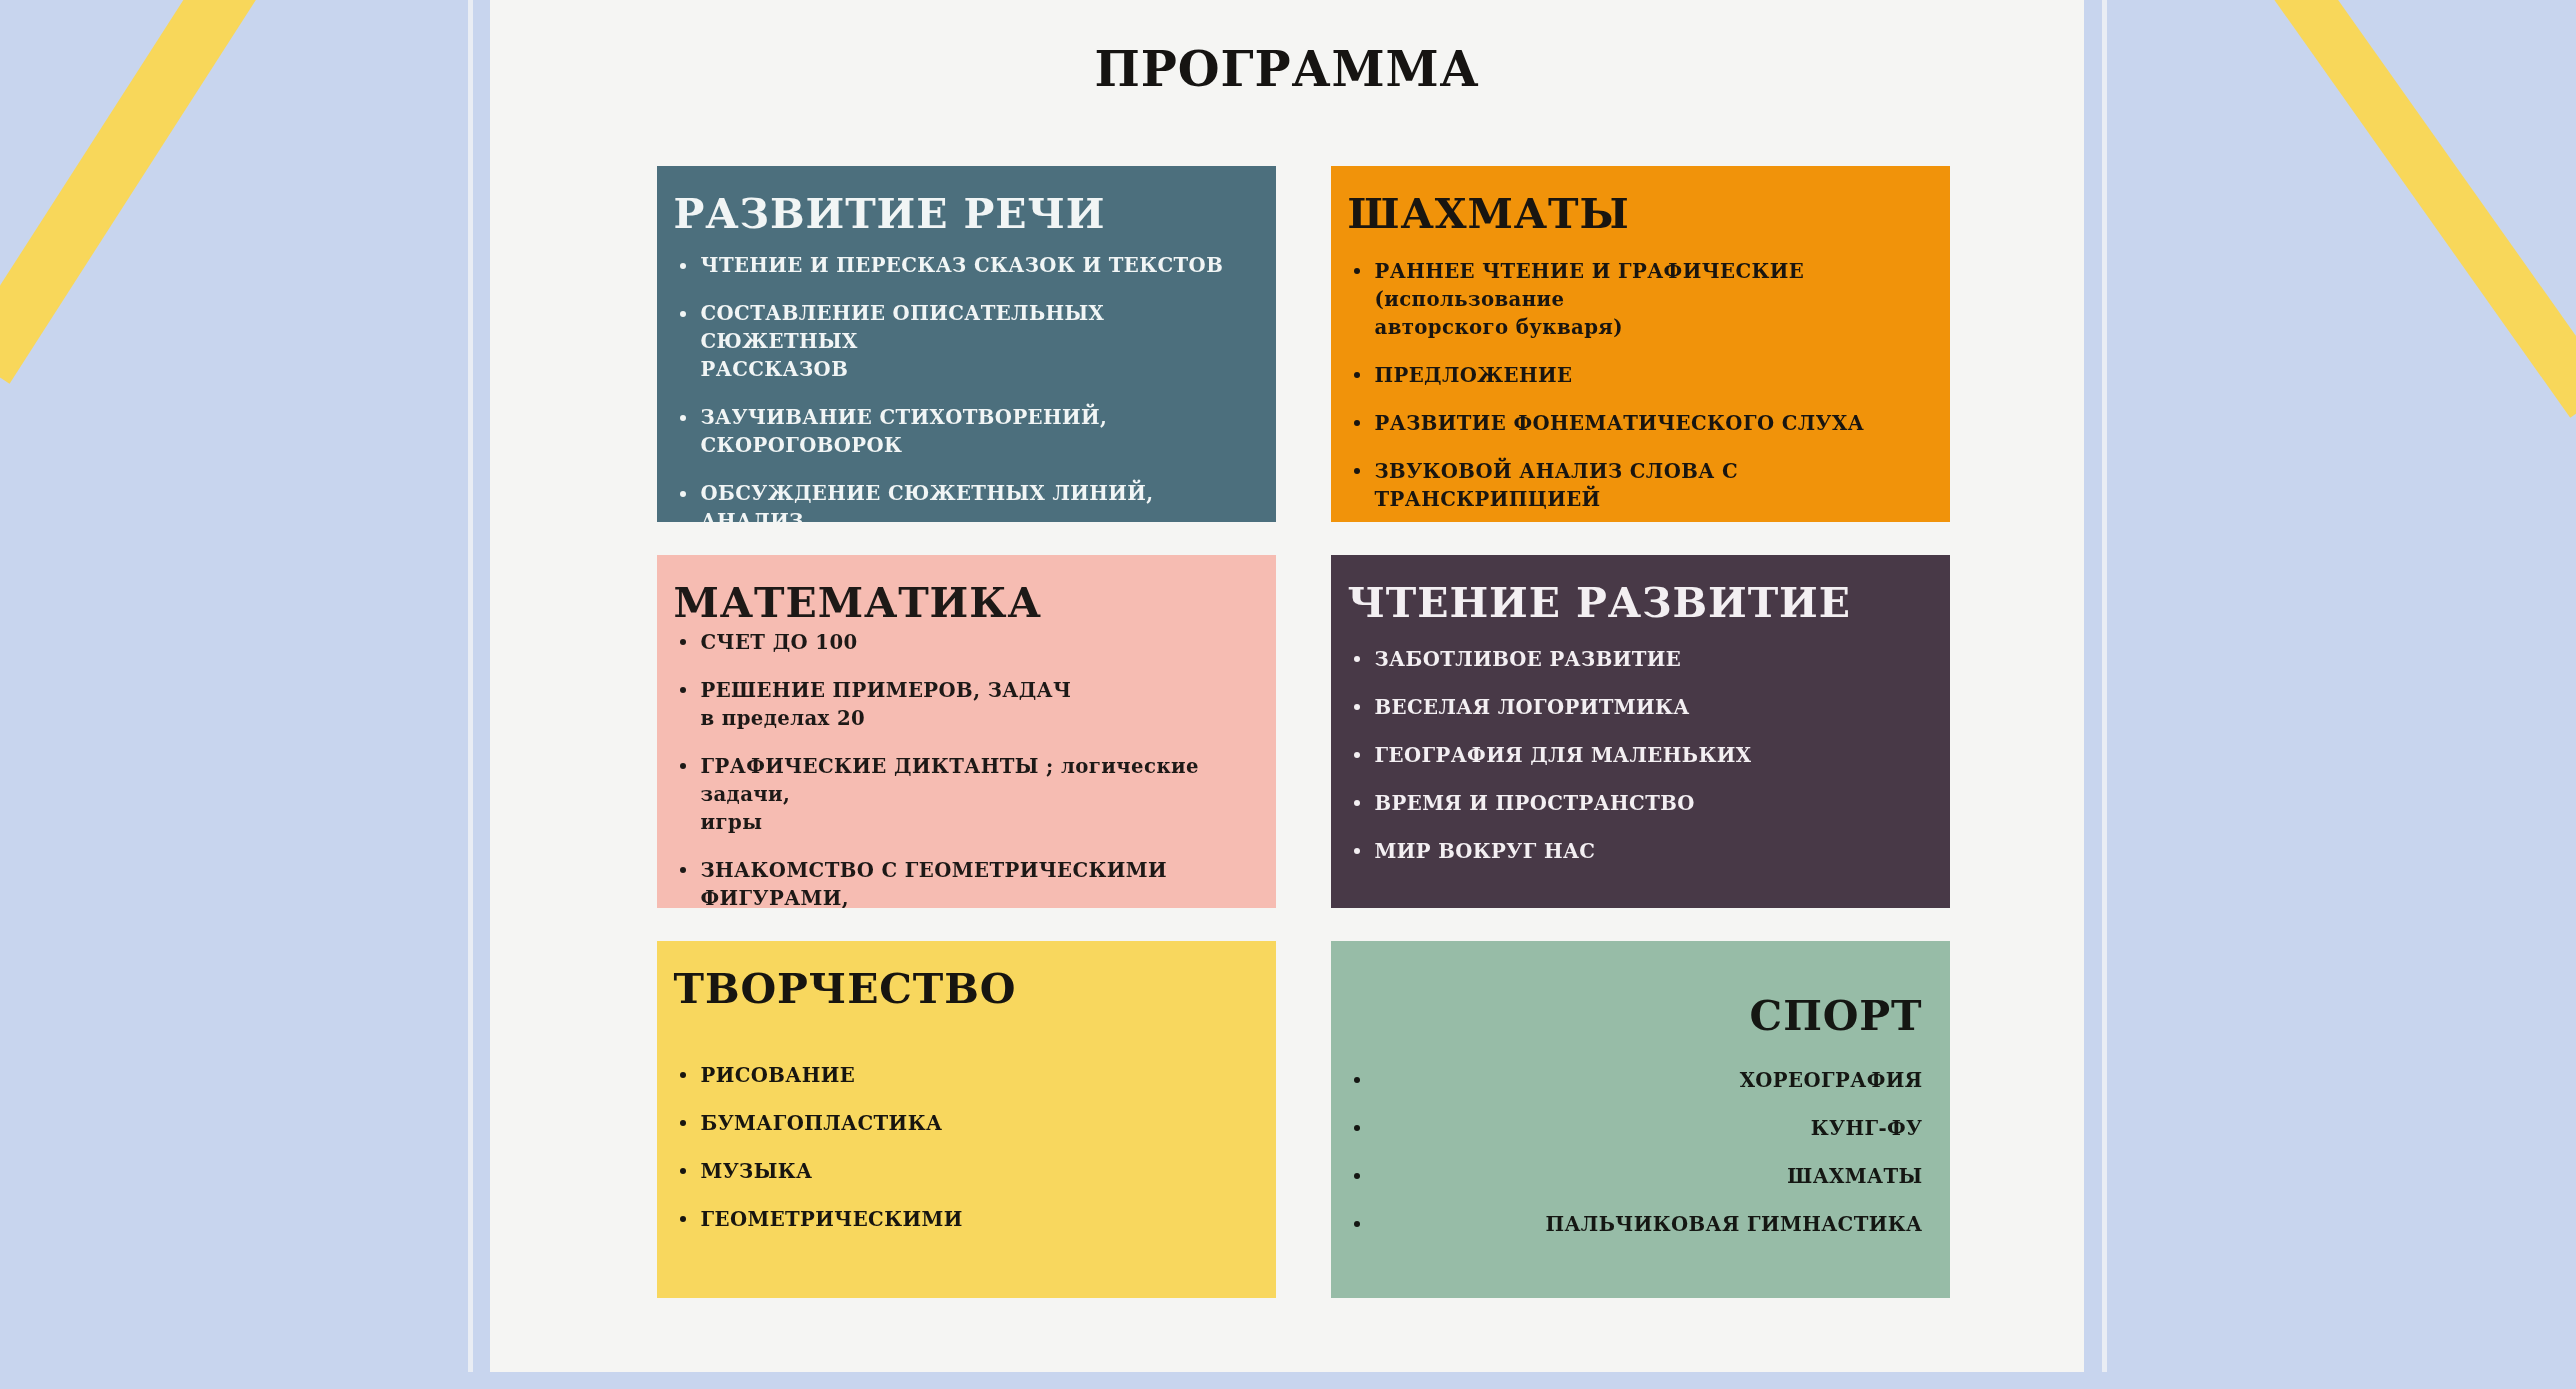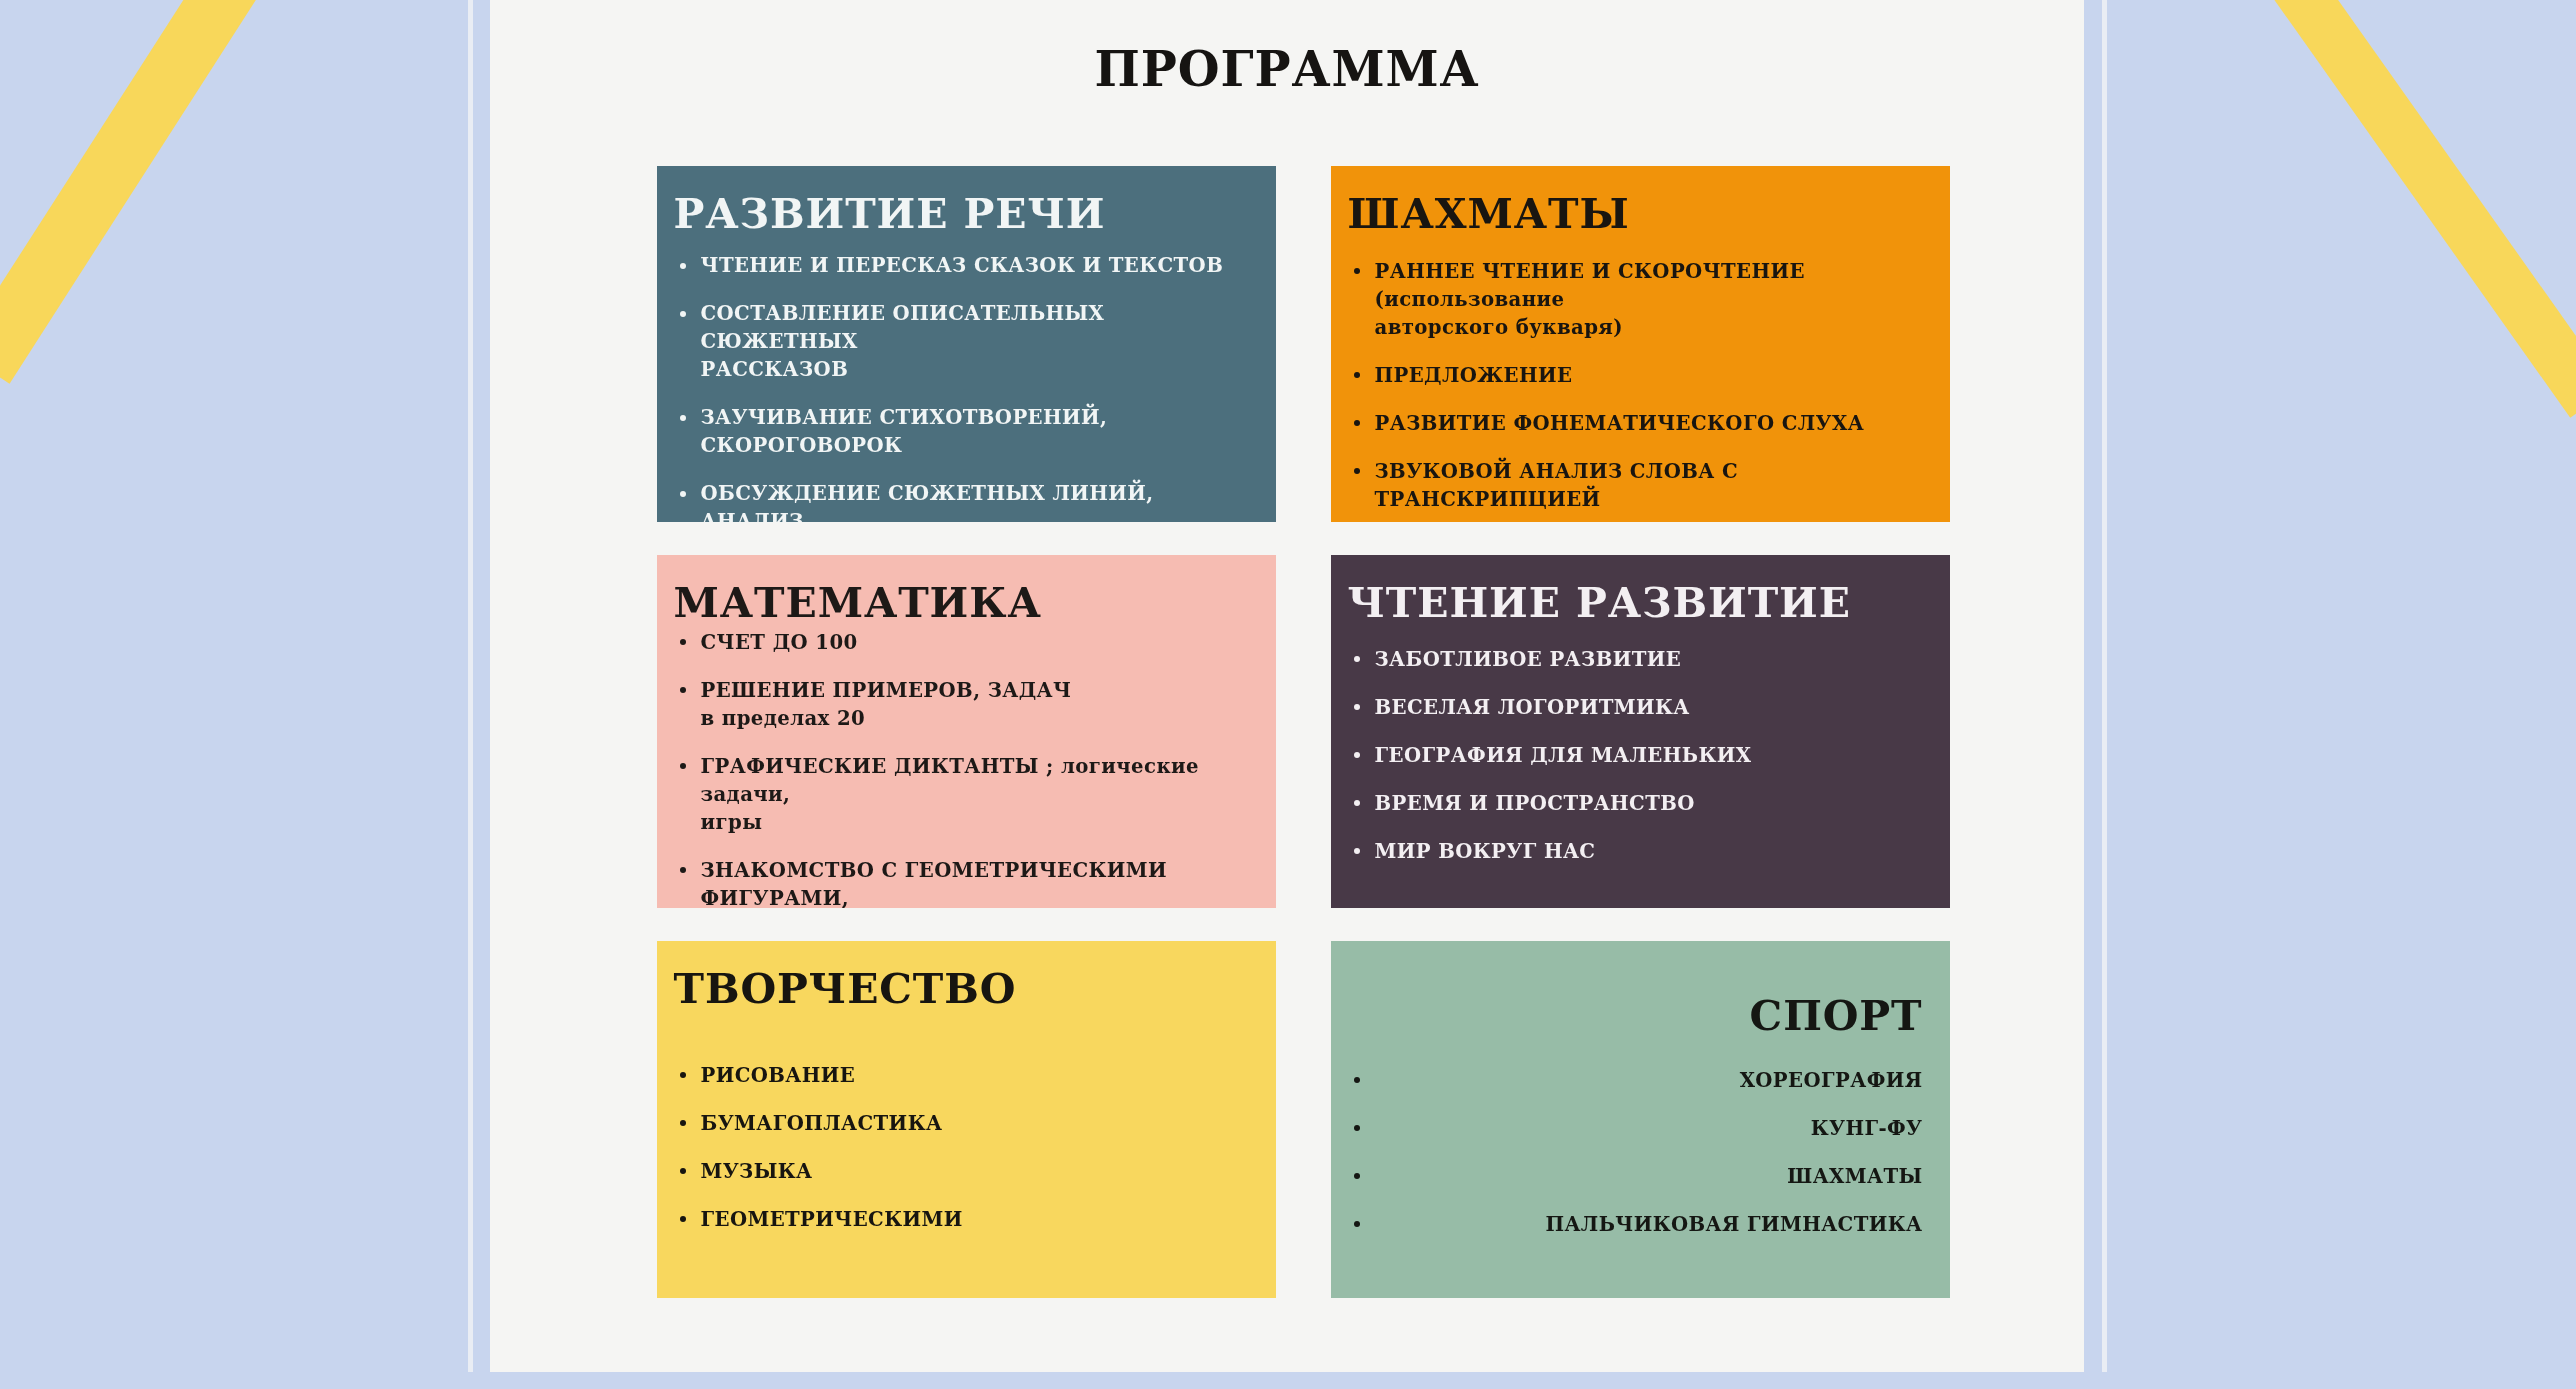--- a/index.html
+++ b/index.html
@@ -156,21 +156,21 @@
     <span class="item-text"><span class="line">ОБСУЖДЕНИЕ СЮЖЕТНЫХ ЛИНИЙ, АНАЛИЗ</span></span>
   </li>
 </ul>
   </article>
 
   <article class="card card-1" style="background: rgb(241, 147, 10); color: rgb(25, 21, 16);">
     <h2 class="card-title">ШАХМАТЫ</h2>
     <ul class="card-items">
   <li class="card-item">
     <span class="bullet-dot"></span>
-    <span class="item-text"><span class="line">РАННЕЕ ЧТЕНИЕ И СКОРОЧТЕНИЕ (использование</span><span class="line">авторского букваря)</span></span>
+    <span class="item-text"><span class="line">РАННЕЕ ЧТЕНИЕ И ГРАФИЧЕСКИЕ (использование</span><span class="line">авторского букваря)</span></span>
   </li>
 
   <li class="card-item">
     <span class="bullet-dot"></span>
     <span class="item-text"><span class="line">ПРЕДЛОЖЕНИЕ</span></span>
   </li>
 
   <li class="card-item">
     <span class="bullet-dot"></span>
     <span class="item-text"><span class="line">РАЗВИТИЕ ФОНЕМАТИЧЕСКОГО СЛУХА</span></span>

